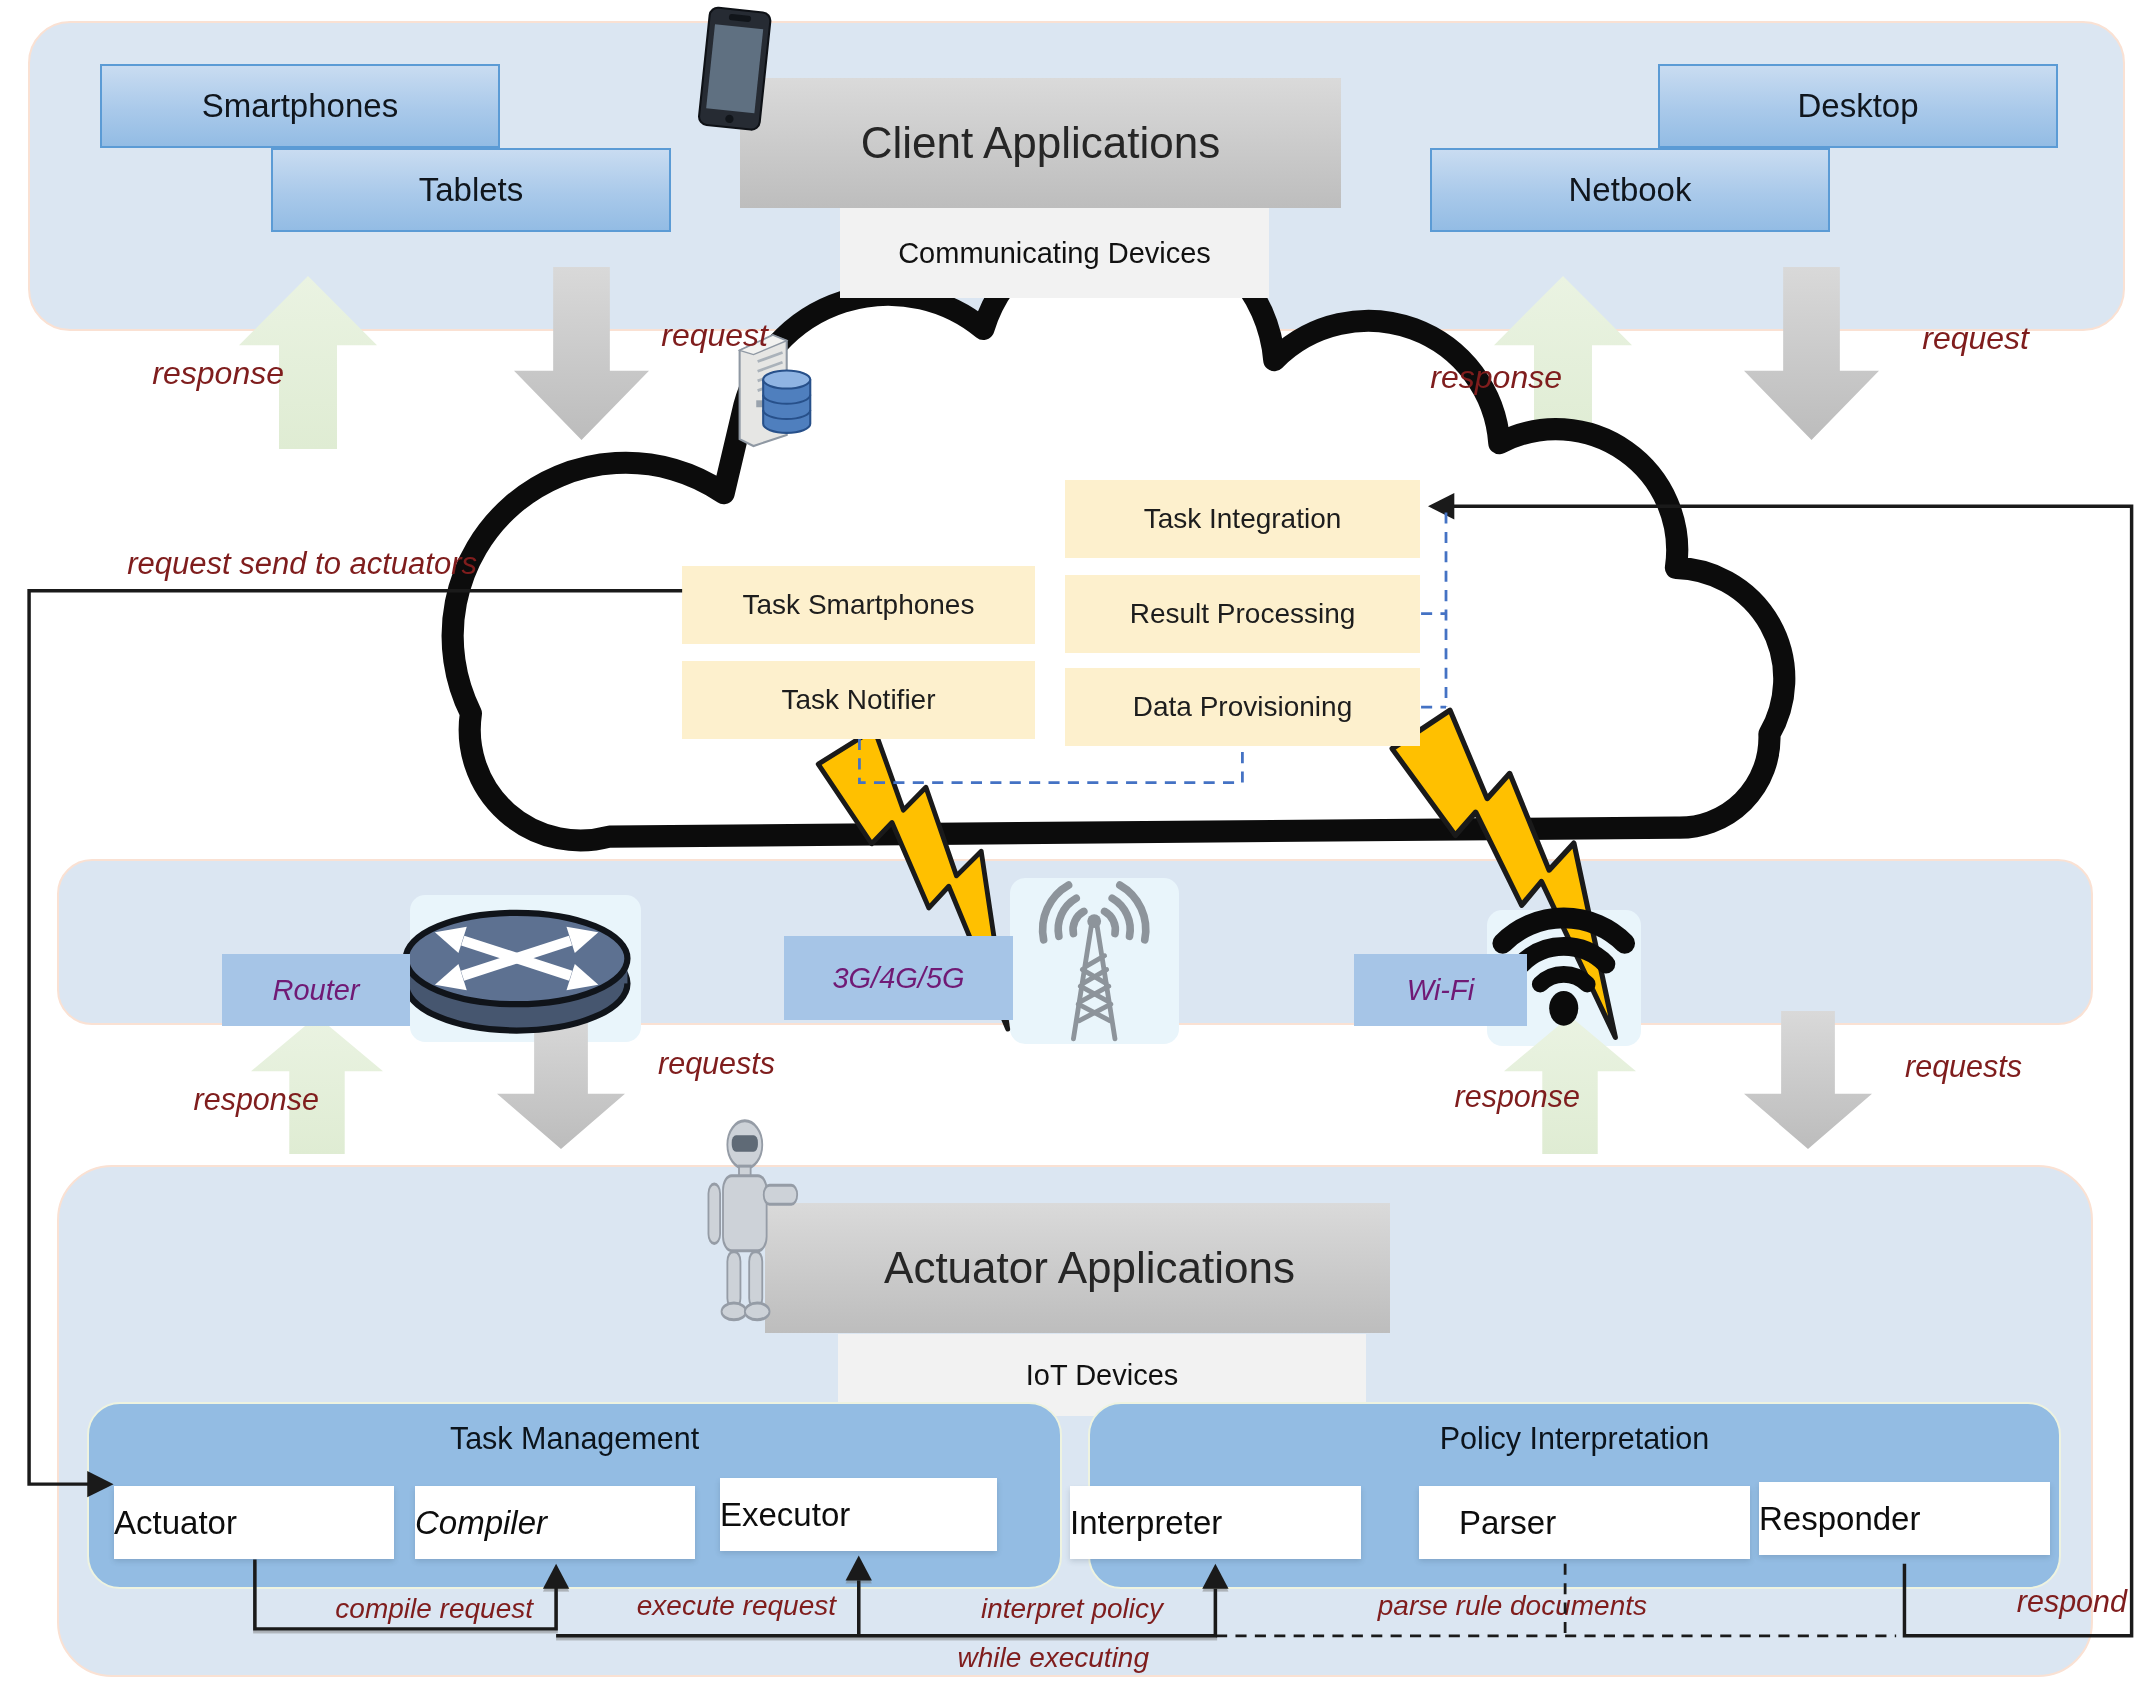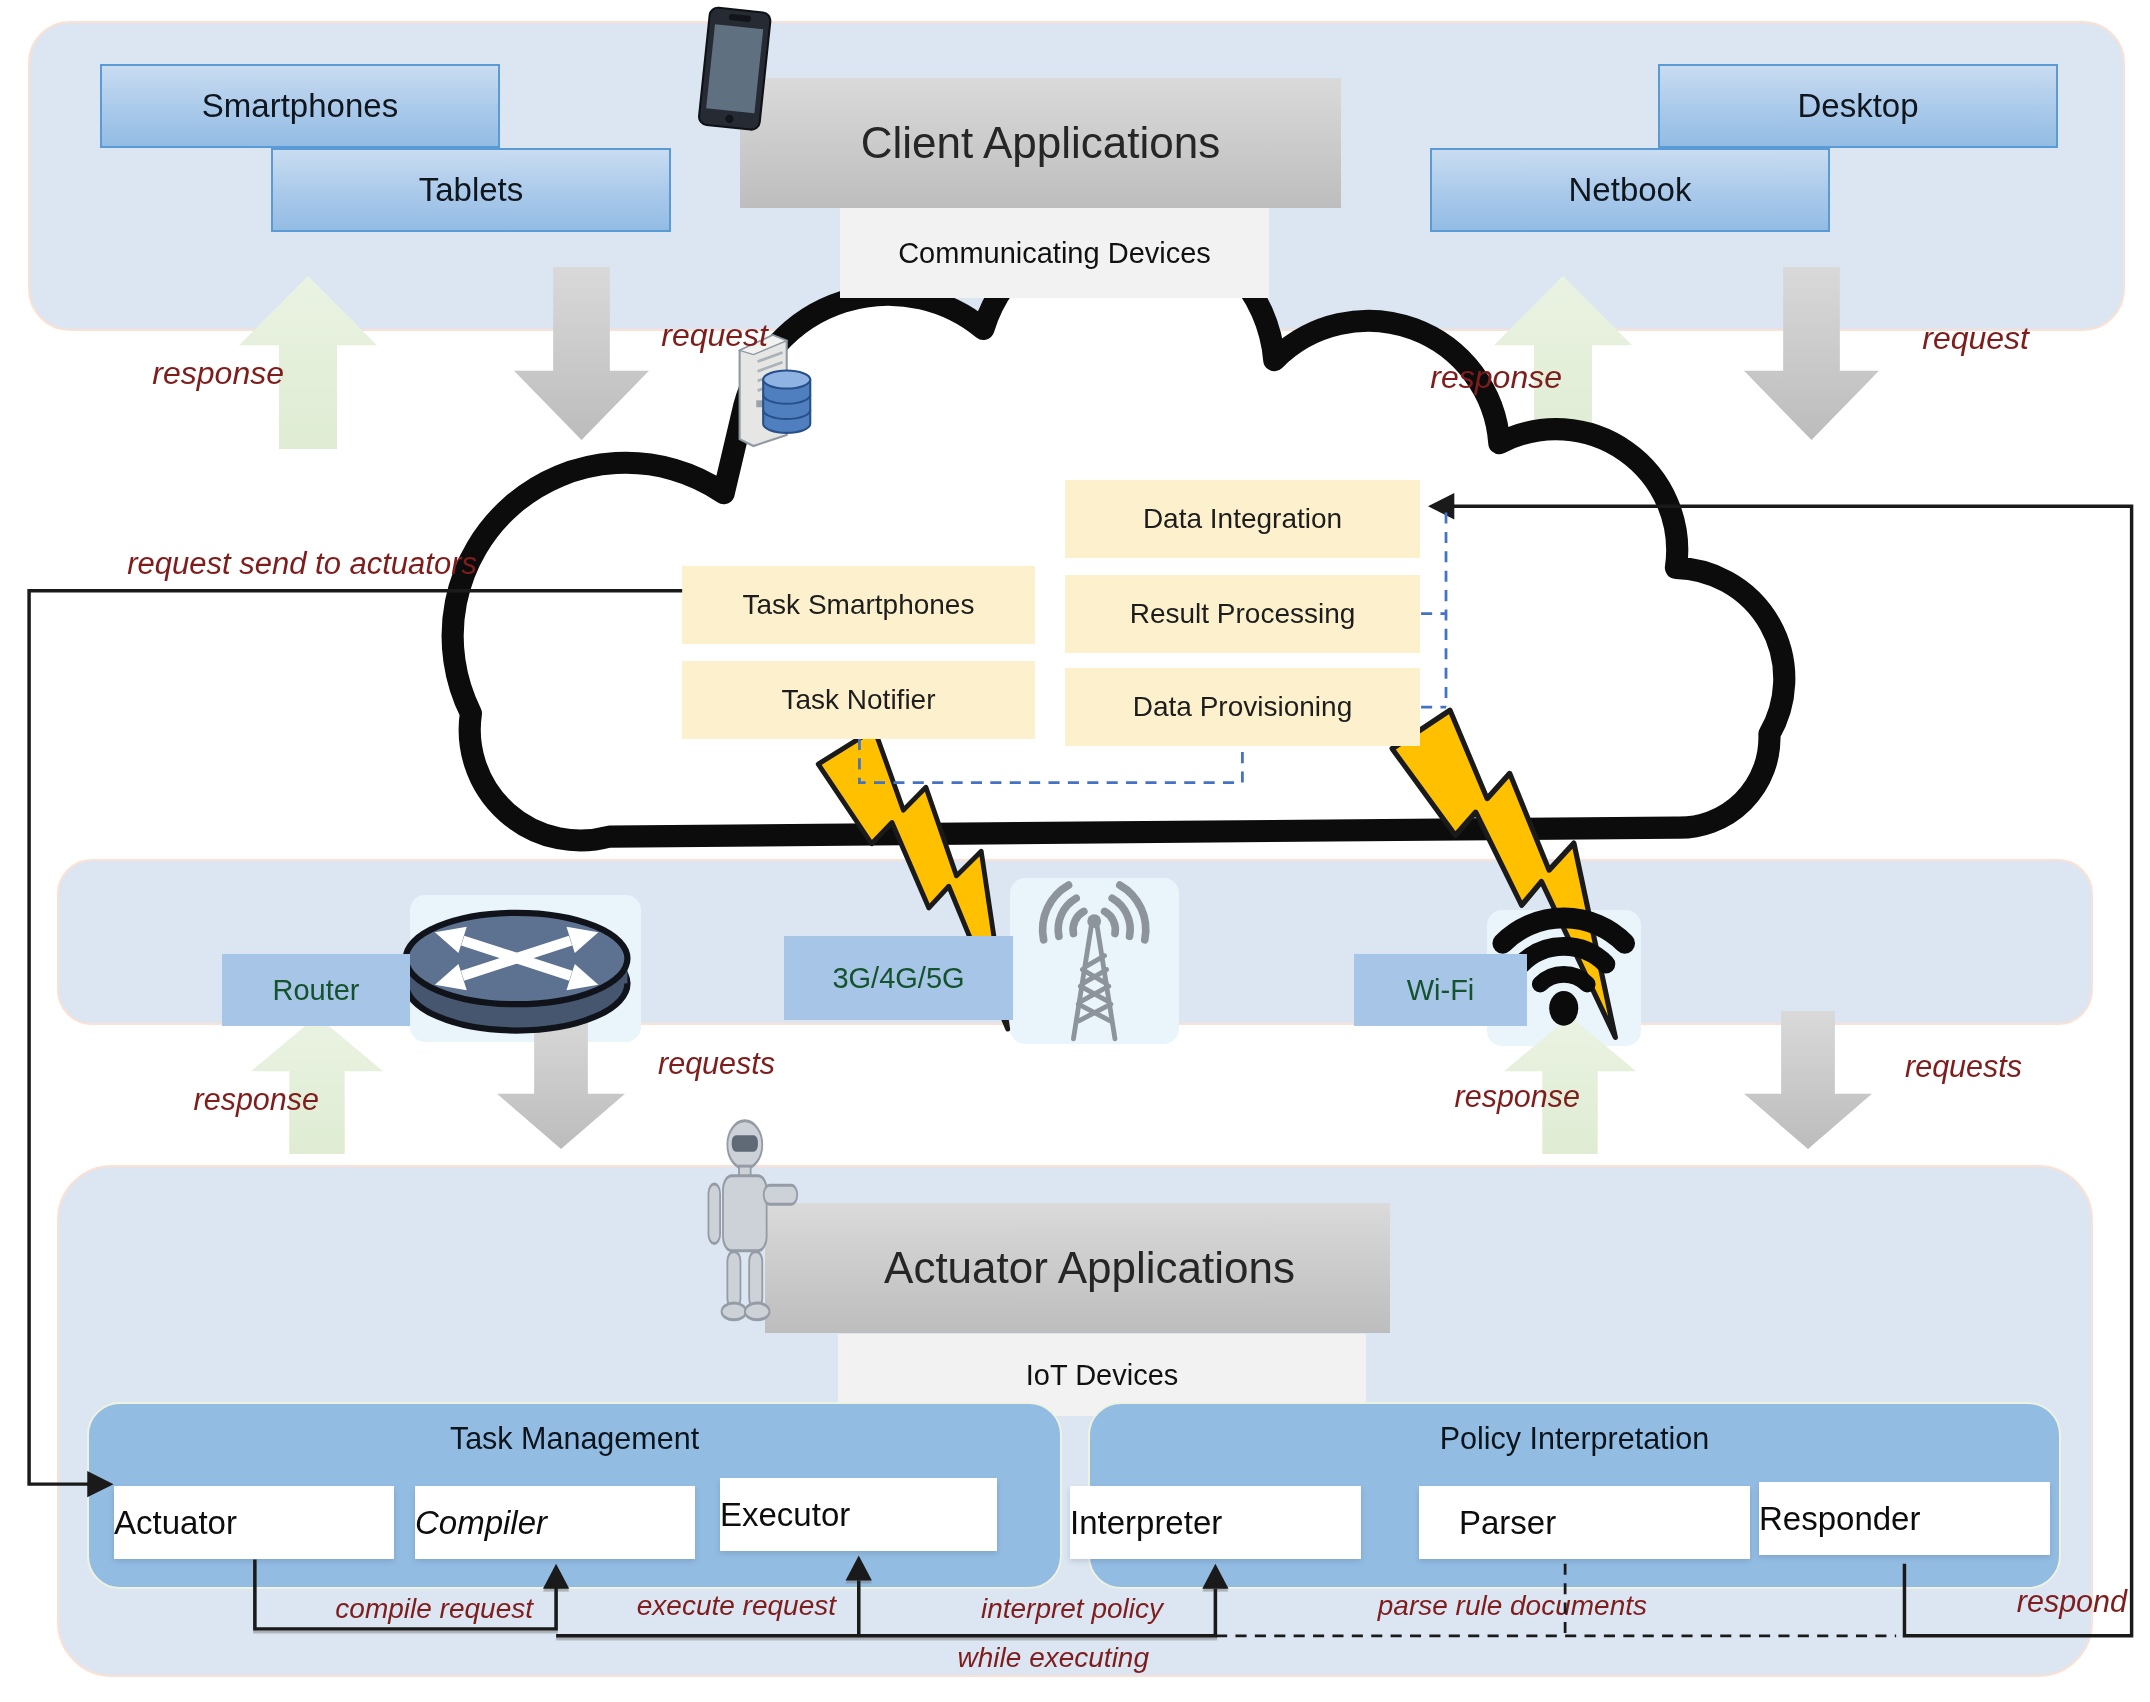--- a/index.html
+++ b/index.html
@@ -18,21 +18,21 @@
           background:linear-gradient(180deg,#c9dcf1 0%,#a9c9ea 55%,#93bce4 100%);
           border:2.1px solid #5b9bd5;}
   .grayhdr{position:absolute;display:flex;align-items:center;justify-content:center;
            font-size:44px;color:#262626;z-index:4;
            background:linear-gradient(180deg,#dadada 0%,#bdbdbd 100%);}
   .sub{position:absolute;display:flex;align-items:center;justify-content:center;
        font-size:29px;color:#111;background:#f2f2f2;z-index:4;}
   .ymod{position:absolute;display:flex;align-items:center;justify-content:center;
         font-size:28px;color:#1d1d1d;background:var(--module-yellow);z-index:4;}
   .node{position:absolute;display:flex;align-items:center;justify-content:center;
-        font-size:29px;color:#14532d;background:var(--node-blue);z-index:4;}
+        font-size:29px;color:#701a75;background:var(--node-blue);z-index:4;font-style:italic;}
   .group{position:absolute;background:var(--group-blue);border-radius:33px;
          border:2.1px solid #eef3e0;z-index:4;box-sizing:border-box;}
   .group-title{position:absolute;left:0;top:16.6px;width:100%;text-align:center;
                font-size:30.5px;color:#0c141c;z-index:4;}
   .wbox{position:absolute;background:#ffffff;display:flex;align-items:center;justify-content:flex-start;
         font-size:33px;color:#0d0d0d;z-index:4;box-shadow:0 2.8px 5.5px rgba(40,60,80,.18);}
   .arrow-up,.arrow-down{position:absolute;z-index:2;}
   .arrow-up{clip-path:polygon(50% 0%,100% 40%,71% 40%,71% 100%,29% 100%,29% 40%,0% 40%);
             background:linear-gradient(180deg,#eaf3e2 0%,#dfecd3 100%);}
   .arrow-down{clip-path:polygon(50% 100%,0% 60%,29% 60%,29% 0%,71% 0%,71% 60%,100% 60%);
@@ -228,21 +228,21 @@
   <span>Communicating Devices</span>
 </div>
 
 <div class="ymod" style="left:682px;top:566px;width:353px;height:78px;">
   <span>Task Smartphones</span>
 </div>
 <div class="ymod" style="left:682px;top:661px;width:353px;height:78px;">
   <span>Task Notifier</span>
 </div>
 <div class="ymod" style="left:1065px;top:480px;width:355px;height:78px;">
-  <span>Data Integration</span>
+  <span>Task Integration</span>
 </div>
 <div class="ymod" style="left:1065px;top:575px;width:355px;height:78px;">
   <span>Result Processing</span>
 </div>
 <div class="ymod" style="left:1065px;top:668px;width:355px;height:78px;">
   <span>Data Provisioning</span>
 </div>
 
 <div class="node" style="left:222px;top:954px;width:188px;height:72px;">
   <span>Router</span>

